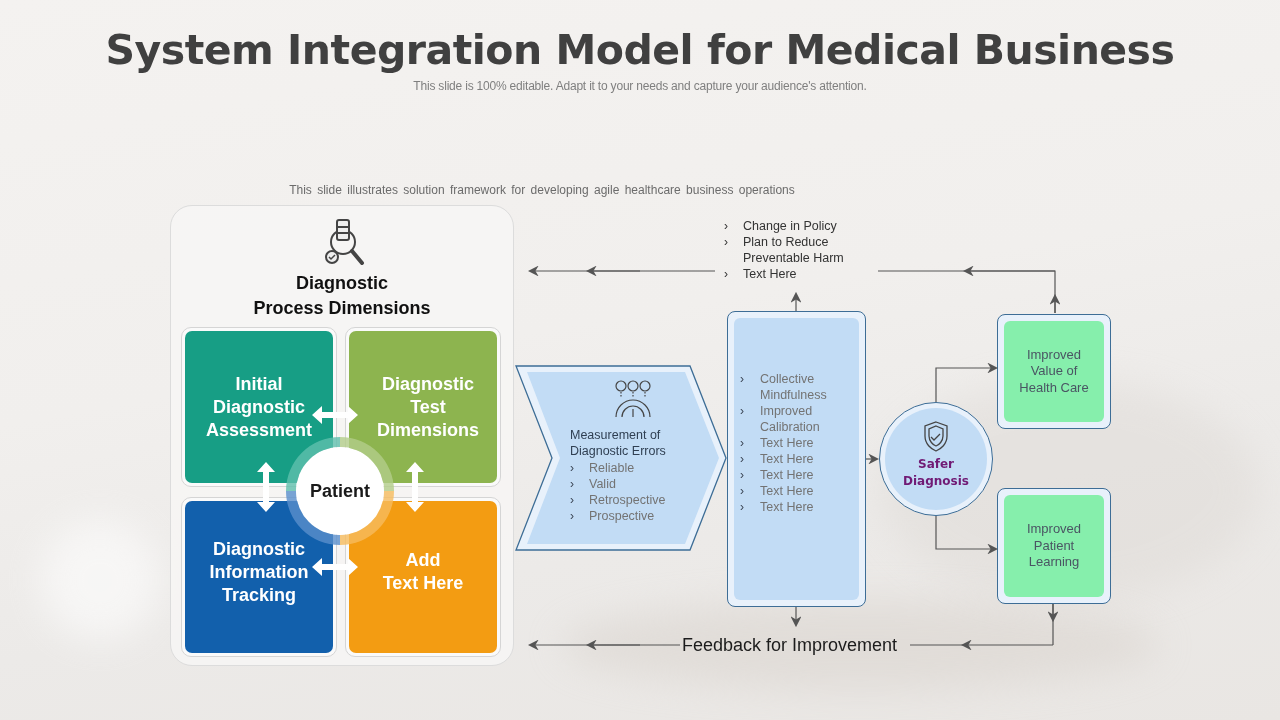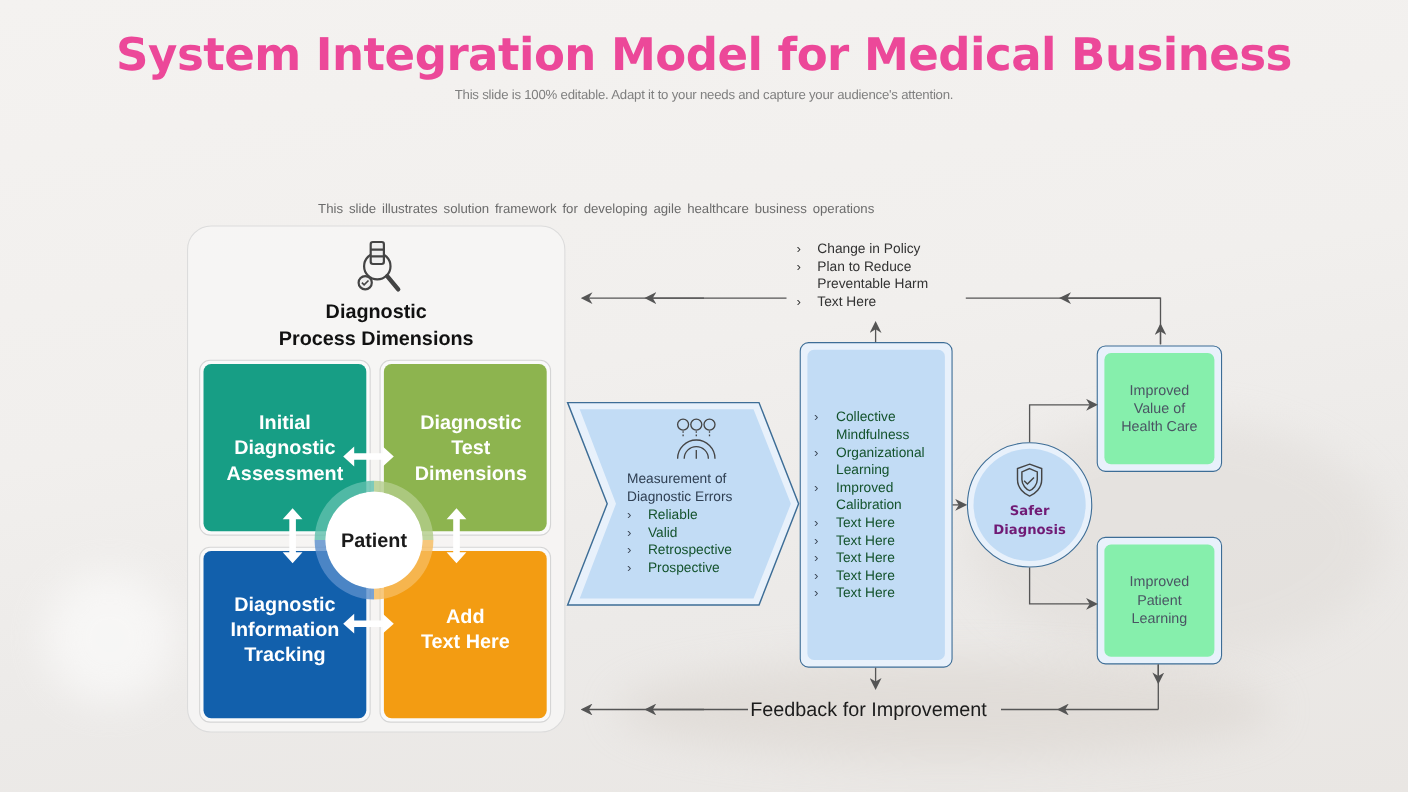--- a/index.html
+++ b/index.html
@@ -7,21 +7,21 @@
   body {
     position: relative;
     font-family: "Liberation Sans", sans-serif;
     background: linear-gradient(170deg, #f4f2f0 0%, #f1efed 45%, #eceae8 70%, #e9e6e3 100%);
     color: #333;
   }
   .bg-blob { position: absolute; border-radius: 50%; filter: blur(18px); opacity: .55; }
   .title {
     position: absolute; left: 0; top: 26px; width: 1280px; text-align: center;
     font-family: "DejaVu Sans", sans-serif; font-weight: bold; font-size: 41px;
-    color: #ec4899; letter-spacing: -0.5px;
+    color: #404040; letter-spacing: -0.5px;
   }
   .subtitle {
     position: absolute; left: 0; top: 79px; width: 1280px; text-align: center;
     font-size: 12px; color: #7f7f7f; letter-spacing: -0.2px;
   }
   .desc {
     position: absolute; left: 0; top: 139px; width: 1084px; text-align: center;
     font-size: 12px; color: #6b6b6b; word-spacing: 2px; margin-top: 44px;
   }
   
@@ -48,21 +48,21 @@
   .patient {
     position: absolute; left: 296px; top: 447px; width: 88px; height: 88px; border-radius: 50%;
     background: #fff; display: flex; align-items: center; justify-content: center;
     font-weight: bold; font-size: 18px; color: #1a1a1a;
   }
   
   .chev-text {
     position: absolute; left: 570px; top: 427px; font-size: 12.5px; color: #2f3f52; line-height: 16px;
   }
   .bullet-list { list-style: none; }
-  .bullet-list li { position: relative; padding-left: 19px; font-size: 12.5px; line-height: 16px; color: #14532d; }
+  .bullet-list li { position: relative; padding-left: 19px; font-size: 12.5px; line-height: 16px; color: #737373; }
   .bullet-list li::before {
     content: "\203A"; position: absolute; left: 0; top: 0; font-size: 12px; color: #3b4656;
   }
   .tall-box-outer {
     position: absolute; left: 727px; top: 311px; width: 139px; height: 296px;
     border: 1.3px solid #3d6d96; border-radius: 8px; background: #e8f1fb;
   }
   .tall-box-inner {
     position: absolute; left: 6px; top: 6px; right: 6px; bottom: 6px; border-radius: 6px;
     background: #c2dcf5;
@@ -204,21 +204,20 @@
     <li>Retrospective</li>
     <li>Prospective</li>
   </ul>
 </div>
 
 <div class="tall-box-outer">
   <div class="tall-box-inner"></div>
 </div>
 <ul class="bullet-list tall-list">
   <li>Collective Mindfulness</li>
-  <li>Organizational Learning</li>
   <li>Improved Calibration</li>
   <li>Text Here</li>
   <li>Text Here</li>
   <li>Text Here</li>
   <li>Text Here</li>
   <li>Text Here</li>
 </ul>
 
 <ul class="bullet-list top-list">
   <li>Change in Policy</li>

